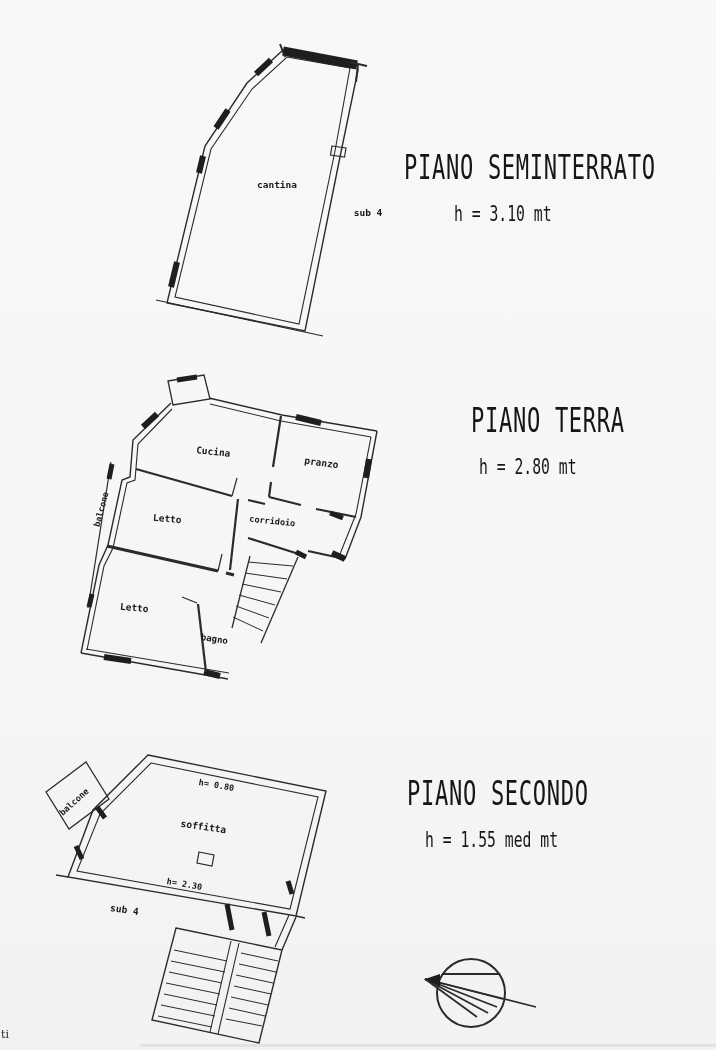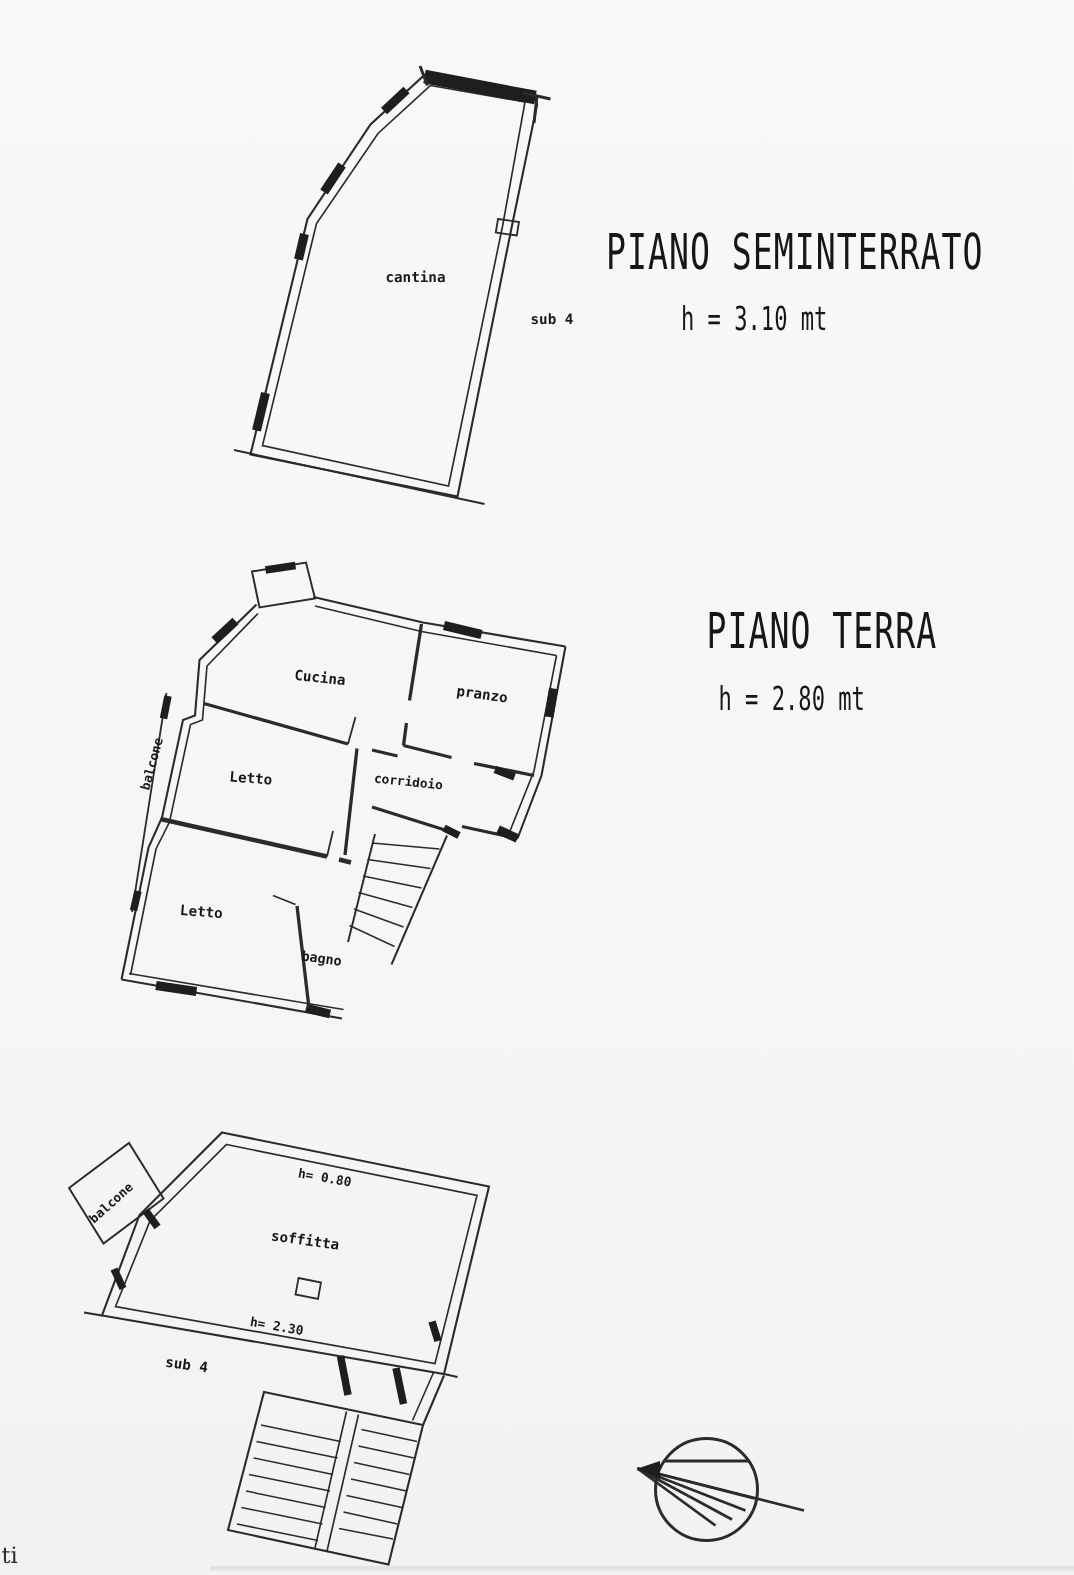--- a/index.html
+++ b/index.html
@@ -16,21 +16,21 @@
   .ttl{
     font-family:"DejaVu Sans Mono",monospace;font-size:33px;font-weight:500;
     transform:scaleX(.67);transform-origin:left top;white-space:nowrap;letter-spacing:1px;
   }
   .sub{
     font-family:"DejaVu Sans Mono",monospace;font-size:22px;font-weight:500;
     transform:scaleX(.67);transform-origin:left top;white-space:nowrap;margin-top:14px;
   }
   #corner-text{
     position:absolute;left:1px;top:1028px;font-family:"DejaVu Serif",serif;
-    font-size:15px;color:#2a2a2a;
+    font-size:11px;color:#2a2a2a;
   }
   #bottom-streak{
     position:absolute;left:140px;top:1044px;width:576px;height:3px;
     background:#d9d9d7;opacity:.65;
   }
 </style>
 </head>
 <body>
 
 <div id="page">
@@ -180,16 +180,20 @@
   <div class="title-block" style="left:404px;top:148px;">
     <div class="ttl">PIANO SEMINTERRATO</div>
     <div class="sub" style="margin-left:50px;">h = 3.10 mt</div>
   </div>
 
   <div class="title-block" style="left:455px;top:401px;margin-left:16px;">
     <div class="ttl">PIANO TERRA</div>
     <div class="sub" style="margin-left:8px;">h = 2.80 mt</div>
   </div>
 
+  <div class="title-block" style="left:407px;top:774px;">
+    <div class="ttl">PIANO SECONDO</div>
+    <div class="sub" style="margin-left:18px;">h = 1.55 med mt</div>
+  </div>
 
   <div id="corner-text">ti</div>
   <div id="bottom-streak"></div>
 </div>
 
 </body></html>

